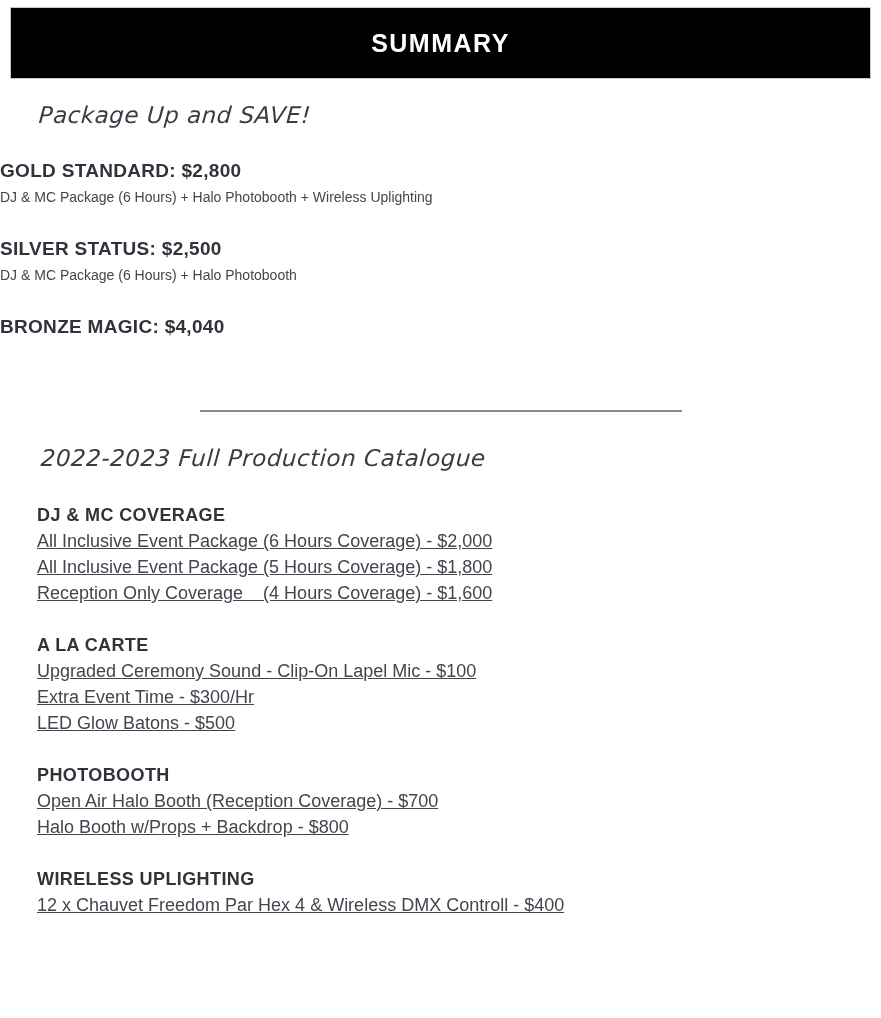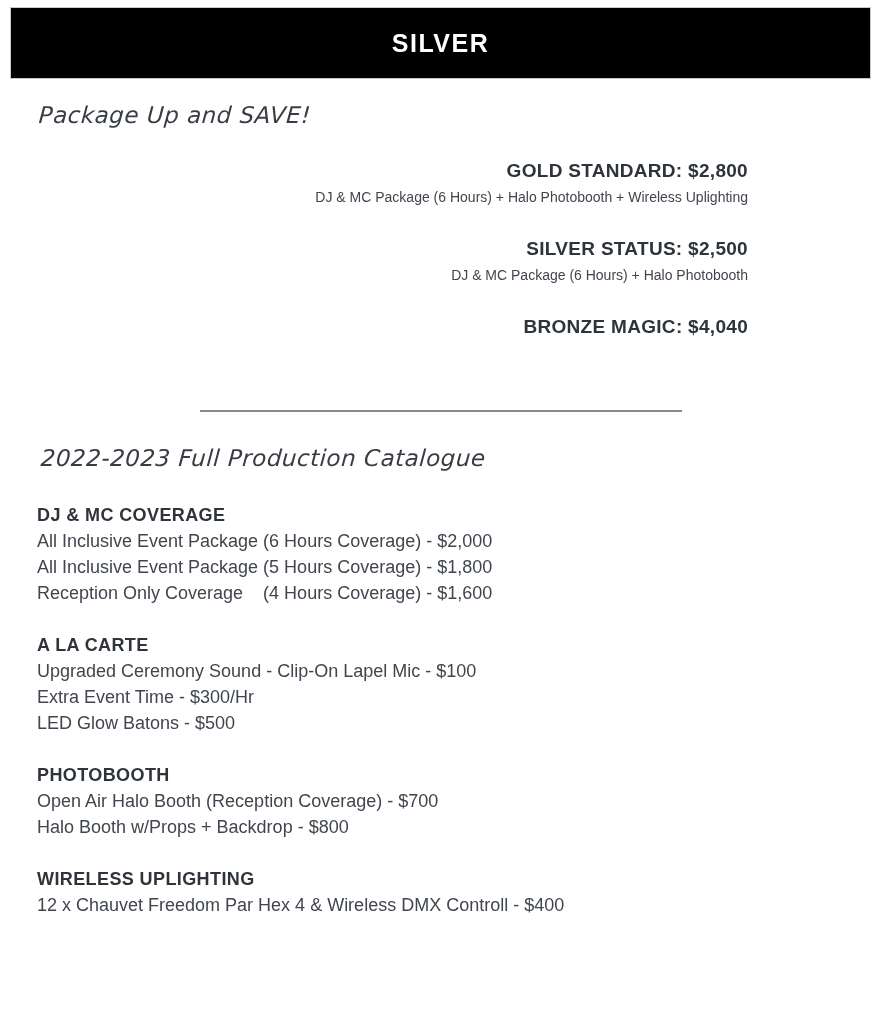--- a/index.html
+++ b/index.html
@@ -50,21 +50,21 @@
     top: 102px;
     left: 38px;
     font-size: 23px;
   }
   
   .packages {
     position: absolute;
     top: 158px;
     left: 0;
     width: 748px;
-    text-align: right;
+    text-align: left;
     line-height: 26px;
   }
   .pkg { margin-bottom: 26px; }
   .pkg-title {
     font-weight: bold;
     font-size: 19px;
     color: #2f343b;
     letter-spacing: 0.3px;
   }
   .pkg-desc {
@@ -97,29 +97,29 @@
     line-height: 26px;
     color: #41464e;
   }
   .cat-section { margin-bottom: 26px; }
   .cat-heading {
     font-weight: bold;
     font-size: 18px;
     color: #2f343b;
     letter-spacing: 0.4px;
   }
-  .cat-item { white-space: pre-wrap; }
+  .cat-item { white-space: pre-wrap; text-decoration: underline; }
 </style>
 </head>
 <body>
 
 <div class="page">
 
   <header class="header-bar">
-    <span class="header-title">SILVER</span>
+    <span class="header-title">SUMMARY</span>
   </header>
 
   <div class="tagline script">Package Up and SAVE!</div>
 
   <div class="packages">
     <div class="pkg">
       <div class="pkg-title">GOLD STANDARD: $2,800</div>
       <div class="pkg-desc">DJ &amp; MC Package (6 Hours) + Halo Photobooth + Wireless Uplighting</div>
     </div>
     <div class="pkg">

